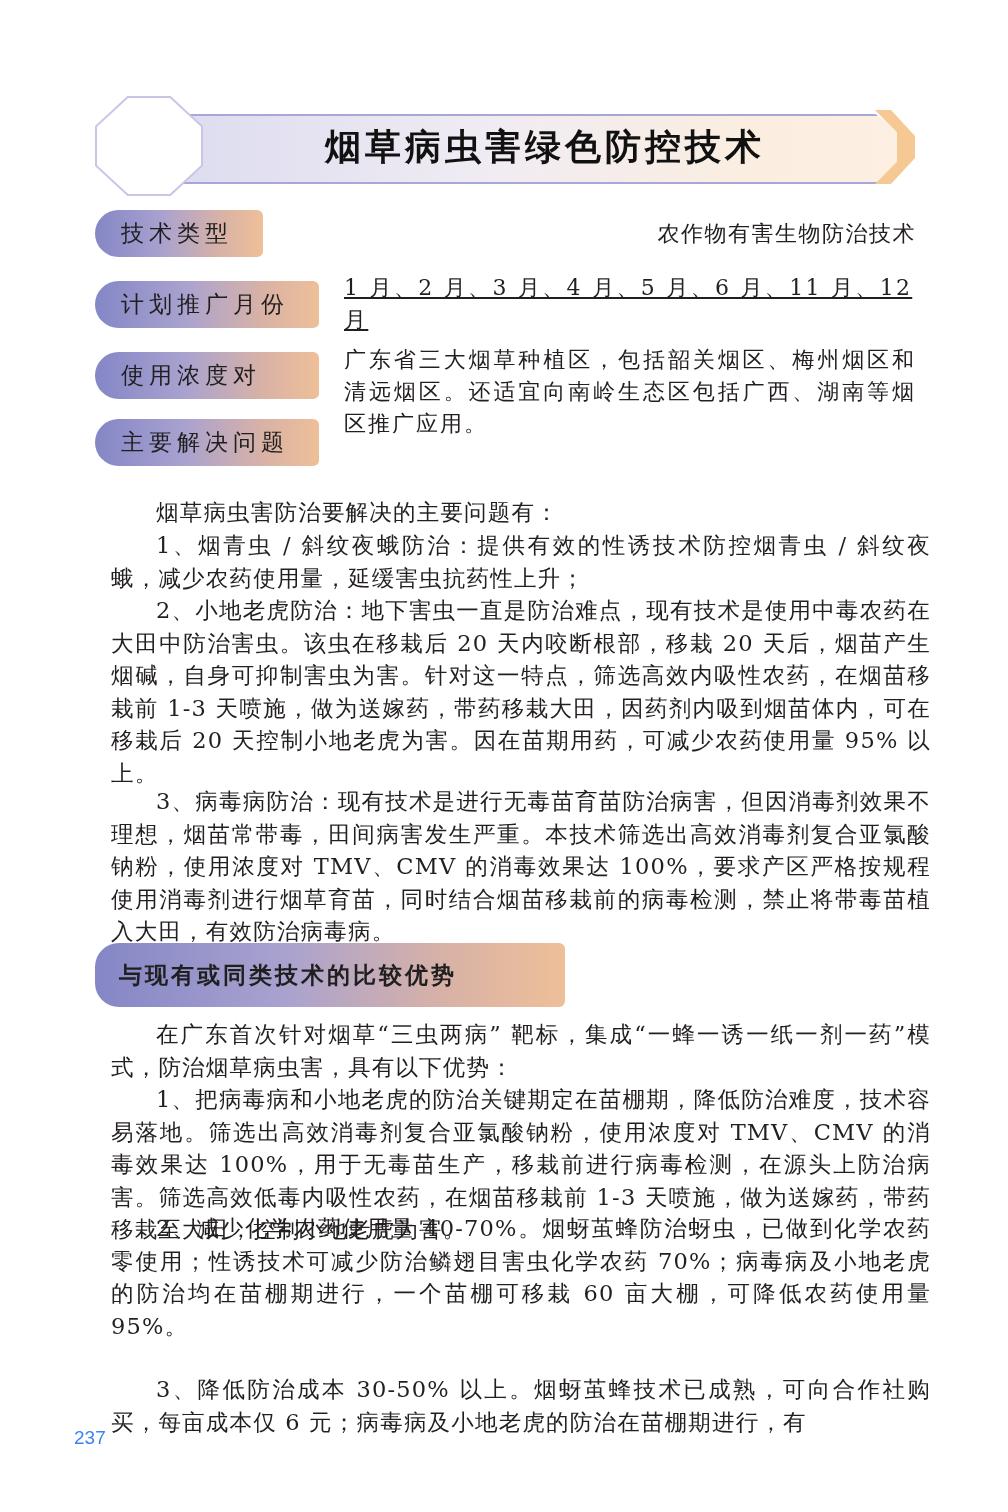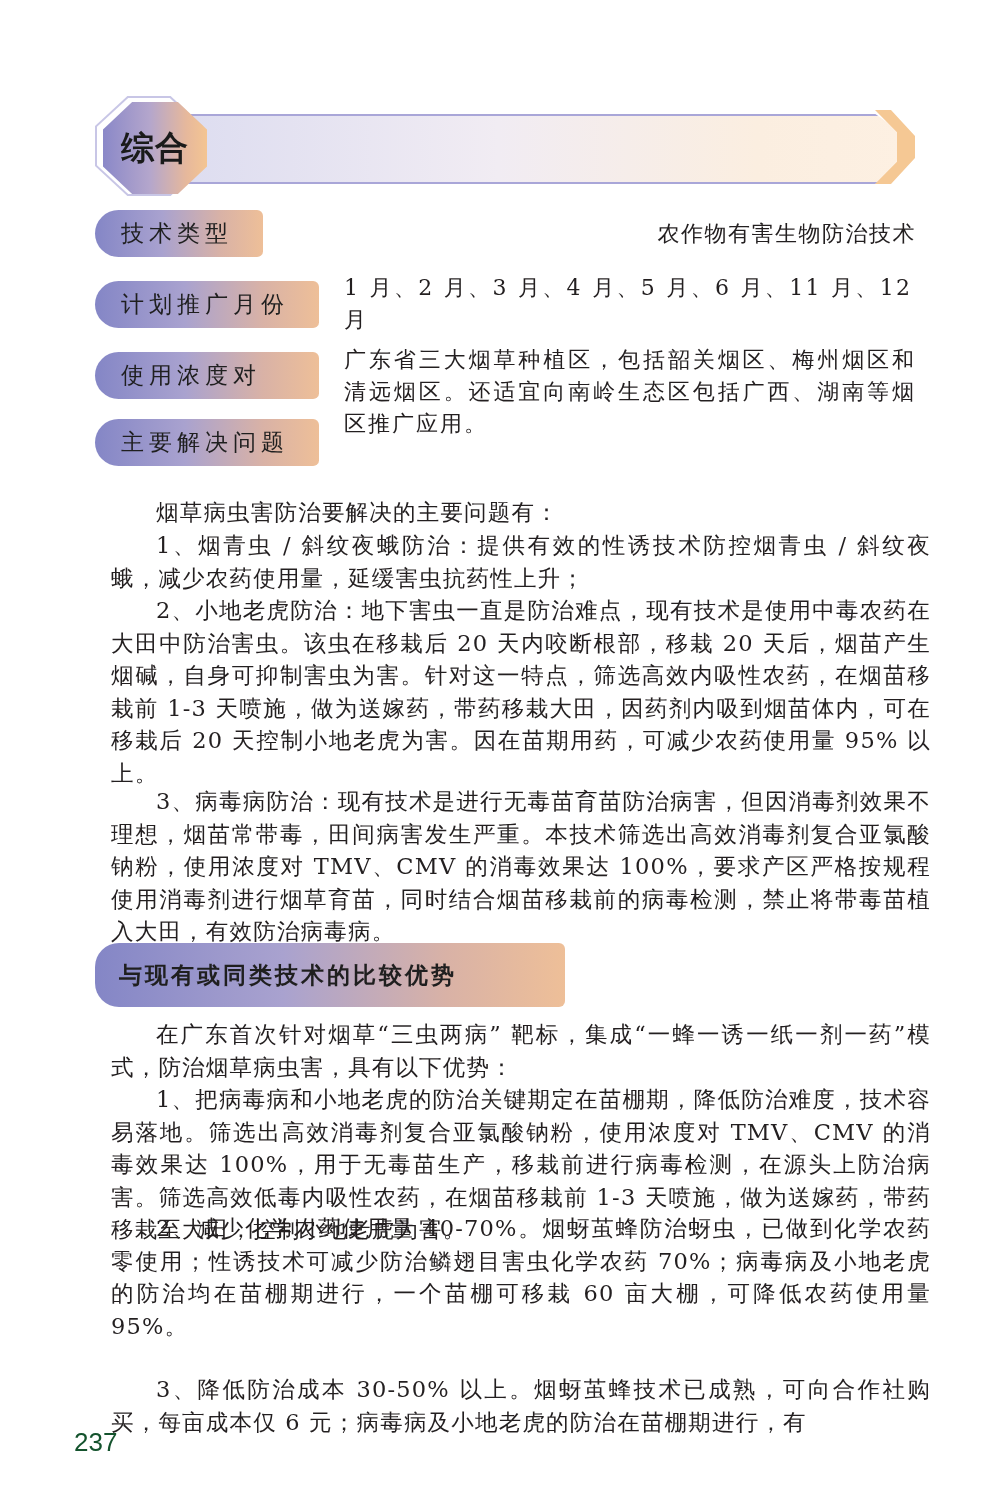--- a/index.html
+++ b/index.html
@@ -46,39 +46,37 @@
     text-align: justify; letter-spacing: 1.2px; color: #231f20; text-indent: 45px; margin: 16px; }
 
   .section-pill { position: absolute; left: 95px; top: 943px; width: 470px; height: 64px;
     border-radius: 24px 6px 6px 24px;
     background: linear-gradient(90deg, #8486c6 0%, #a9a2cf 40%, #d9b2a6 75%, #eebf98 100%);
     display: flex; align-items: center; padding-left: 24px; box-sizing: border-box;
     font-family: "DejaVu Sans", sans-serif; font-weight: bold; font-size: 23px; color: #1f1f1f;
     letter-spacing: 3px; }
 
   .page-number { position: absolute; left: 74px; top: 1427px; font-family: "Liberation Sans", sans-serif;
-    font-size: 26px; color: #14532d; }
+    font-size: 19px; color: #3b82f6; }
 </style>
 </head>
 <body>
 
 <div class="banner">
   <div class="banner-bar"></div>
   <div class="banner-bar-edge"></div>
   <div class="banner-hex-outline"></div>
-  <div class="banner-hex">
-    <span>综合</span>
-  </div>
+  <div class="banner-title">烟草病虫害绿色防控技术</div>
 </div>
 
 <div class="pill" style="top:210px; width:168px;">技术类型</div>
 <div class="info-value" style="left:286px; top:218px; width:630px;text-align:right;">农作物有害生物防治技术</div>
 
 <div class="pill" style="top:281px; width:224px;">计划推广月份</div>
-<div class="info-value" style="left:344px; top:272px; width:572px; letter-spacing:2.3px;">1 月、2 月、3 月、4 月、5 月、6 月、11 月、12 月</div>
+<div class="info-value" style="left:344px; top:272px; width:572px; letter-spacing:2.3px;text-decoration:underline;">1 月、2 月、3 月、4 月、5 月、6 月、11 月、12 月</div>
 
 <div class="pill" style="top:352px; width:224px;">使用浓度对</div>
 <div class="info-value" style="left:344px; top:344px; width:572px; letter-spacing:2px; text-align:justify;">广东省三大烟草种植区，包括韶关烟区、梅州烟区和清远烟区。还适宜向南岭生态区包括广西、湖南等烟区推广应用。</div>
 
 <div class="pill" style="top:419px; width:224px;">主要解决问题</div>
 
 <p class="para" style="top:480px;">烟草病虫害防治要解决的主要问题有：</p>
 <p class="para" style="top:513px;">1、烟青虫 / 斜纹夜蛾防治：提供有效的性诱技术防控烟青虫 / 斜纹夜蛾，减少农药使用量，延缓害虫抗药性上升；</p>
 <p class="para" style="top:578px;">2、小地老虎防治：地下害虫一直是防治难点，现有技术是使用中毒农药在大田中防治害虫。该虫在移栽后 20 天内咬断根部，移栽 20 天后，烟苗产生烟碱，自身可抑制害虫为害。针对这一特点，筛选高效内吸性农药，在烟苗移栽前 1-3 天喷施，做为送嫁药，带药移栽大田，因药剂内吸到烟苗体内，可在移栽后 20 天控制小地老虎为害。因在苗期用药，可减少农药使用量 95% 以上。</p>
 <p class="para" style="top:769px;">3、病毒病防治：现有技术是进行无毒苗育苗防治病害，但因消毒剂效果不理想，烟苗常带毒，田间病害发生严重。本技术筛选出高效消毒剂复合亚氯酸钠粉，使用浓度对 TMV、CMV 的消毒效果达 100%，要求产区严格按规程使用消毒剂进行烟草育苗，同时结合烟苗移栽前的病毒检测，禁止将带毒苗植入大田，有效防治病毒病。</p>

